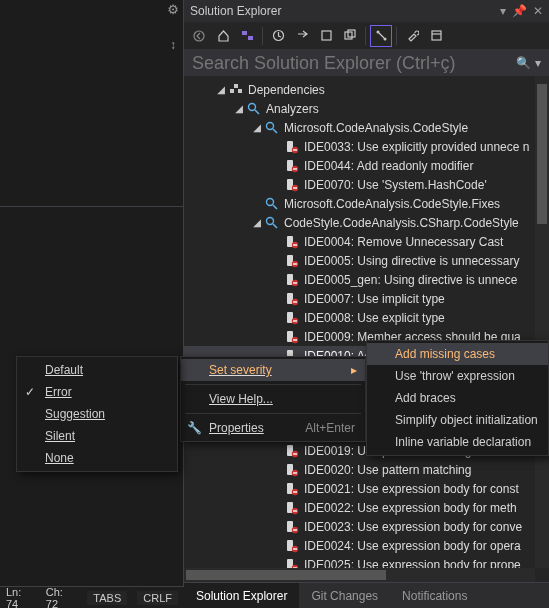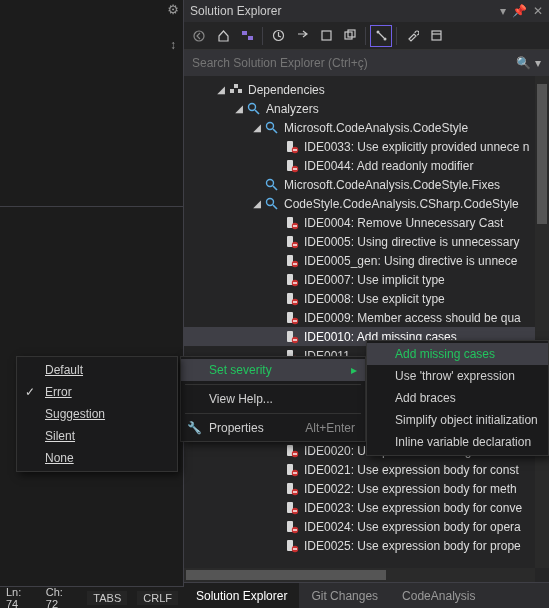--- a/index.html
+++ b/index.html
@@ -35,21 +35,21 @@
   }
   .tb-btn { width: 22px; height: 22px; display:flex; align-items:center; justify-content:center; color:#c8c8c8; }
   .tb-sep { width: 1px; height: 18px; background:#3f3f46; margin:0 2px; }
   .tb-btn.boxed { border:1px solid #7160e8; }
   .search-row {
     height: 26px; background:#333337; display:flex; align-items:center;
     padding: 0 8px; color:#b0b0b0; justify-content:space-between;
   }
   .search-row input {
     background: transparent; border: none; color:#b0b0b0; width: 280px;
-    font-size: 12px; outline: none;
+    font-size: 18px; outline: none;
   }
   .search-icon { color:#b0b0b0; }
   .tree {
     position: absolute; left:0; top: 76px; right: 14px; bottom: 40px;
     overflow: hidden; padding-top: 4px;
   }
   .scrollbar-v { position:absolute; right:0; top:76px; width:14px; bottom:40px; background:#2a2a2a;}
   .scrollbar-v .thumb { position:absolute; left:2px; top:8px; width:10px; height:140px; background:#555;}
   .scrollbar-h { position:absolute; left:0; right:14px; bottom:26px; height:14px; background:#2a2a2a;}
   .scrollbar-h .thumb { position:absolute; left:2px; top:2px; width:200px; height:10px; background:#555;}
@@ -80,21 +80,21 @@
   .ctx-menu {
     position:absolute; background:#1b1b1c; border:1px solid #333;
     box-shadow: 3px 3px 8px rgba(0,0,0,0.6);
     padding:2px 0; z-index:50;
   }
   .ctx-item {
     height:22px; display:flex; align-items:center; padding:0 28px 0 28px;
     color:#d0d0d0; font-size:12px; position:relative; white-space:nowrap;
   }
   .ctx-item .kb { position:absolute; right:10px; color:#888; }
-  .ctx-item.hover { background:#3f3f46; color:#22c55e; }
+  .ctx-item.hover { background:#3f3f46; color:#fdba74; }
   .ctx-item .arrow { position:absolute; right:8px; }
   .ctx-item .check { position:absolute; left:8px; }
   .ctx-item .ico { position:absolute; left:6px; color:#bbb; }
   .green-strip {
     position:absolute; left:172px; top:358px; width:6px; height:76px; background:#5a8f3c;
   }
   .arrow-down { position:absolute; left:170px; top:38px; color:#999; font-size:12px;}
 </style>
 </head>
 <body>
@@ -237,20 +237,31 @@
         <span class="node-icon diag-icon">
           <svg width="14" height="14">
             <rect x="2" y="1" width="6" height="11" rx="1" fill="#d8d8d8"></rect>
             <circle cx="10" cy="10" r="3.2" fill="#c93030"></circle>
             <rect x="8" y="9.3" width="4" height="1.4" fill="#fff"></rect>
           </svg>
         </span>
         <span>IDE0044: Add readonly modifier</span>
       </div>
     <div class="tree-row">
+        <span class="indent" style="width:100px"></span>
+        <span class="node-icon diag-icon">
+          <svg width="14" height="14">
+            <rect x="2" y="1" width="6" height="11" rx="1" fill="#d8d8d8"></rect>
+            <circle cx="10" cy="10" r="3.2" fill="#c93030"></circle>
+            <rect x="8" y="9.3" width="4" height="1.4" fill="#fff"></rect>
+          </svg>
+        </span>
+        <span>IDE0070: Use 'System.HashCode'</span>
+      </div>
+    <div class="tree-row">
       <span class="indent" style="width:80px"></span>
       <span class="node-icon">
           <svg width="14" height="14">
             <circle cx="5" cy="5" r="3.5" fill="none" stroke="#5fb0e8" stroke-width="1.4"></circle>
             <path d="M8 8 L12 12" stroke="#5fb0e8" stroke-width="1.6"></path>
           </svg>
         </span>
       <span>Microsoft.CodeAnalysis.CodeStyle.Fixes</span>
     </div>
     <div class="tree-row">
@@ -468,32 +479,32 @@
   <div class="scrollbar-v">
       <div class="thumb"></div>
     </div>
   <div class="scrollbar-h">
       <div class="thumb"></div>
     </div>
 
   <div class="tabs-bottom">
     <div class="tab-b active">Solution Explorer</div>
     <div class="tab-b">Git Changes</div>
-    <div class="tab-b">CodeAnalysis</div>
+    <div class="tab-b">Notifications</div>
   </div>
 </div>
 
 <div class="status-bar">
   <span>Ln: 74</span>
   <span>Ch: 72</span>
   <span class="box">TABS</span>
   <span class="box">CRLF</span>
 </div>
 
-<div class="ctx-menu" style="left:180px; top:356px; width:186px;">
+<div class="ctx-menu" style="left:180px; top:356px; width:186px;text-decoration:underline;">
   <div class="ctx-item hover">
     <span>Set severity</span>
     <span class="arrow">▸</span>
   </div>
   <div style="height:1px;background:#333;margin:3px 4px"></div>
   <div class="ctx-item">
     <span>View Help...</span>
   </div>
   <div style="height:1px;background:#333;margin:3px 4px"></div>
   <div class="ctx-item">

